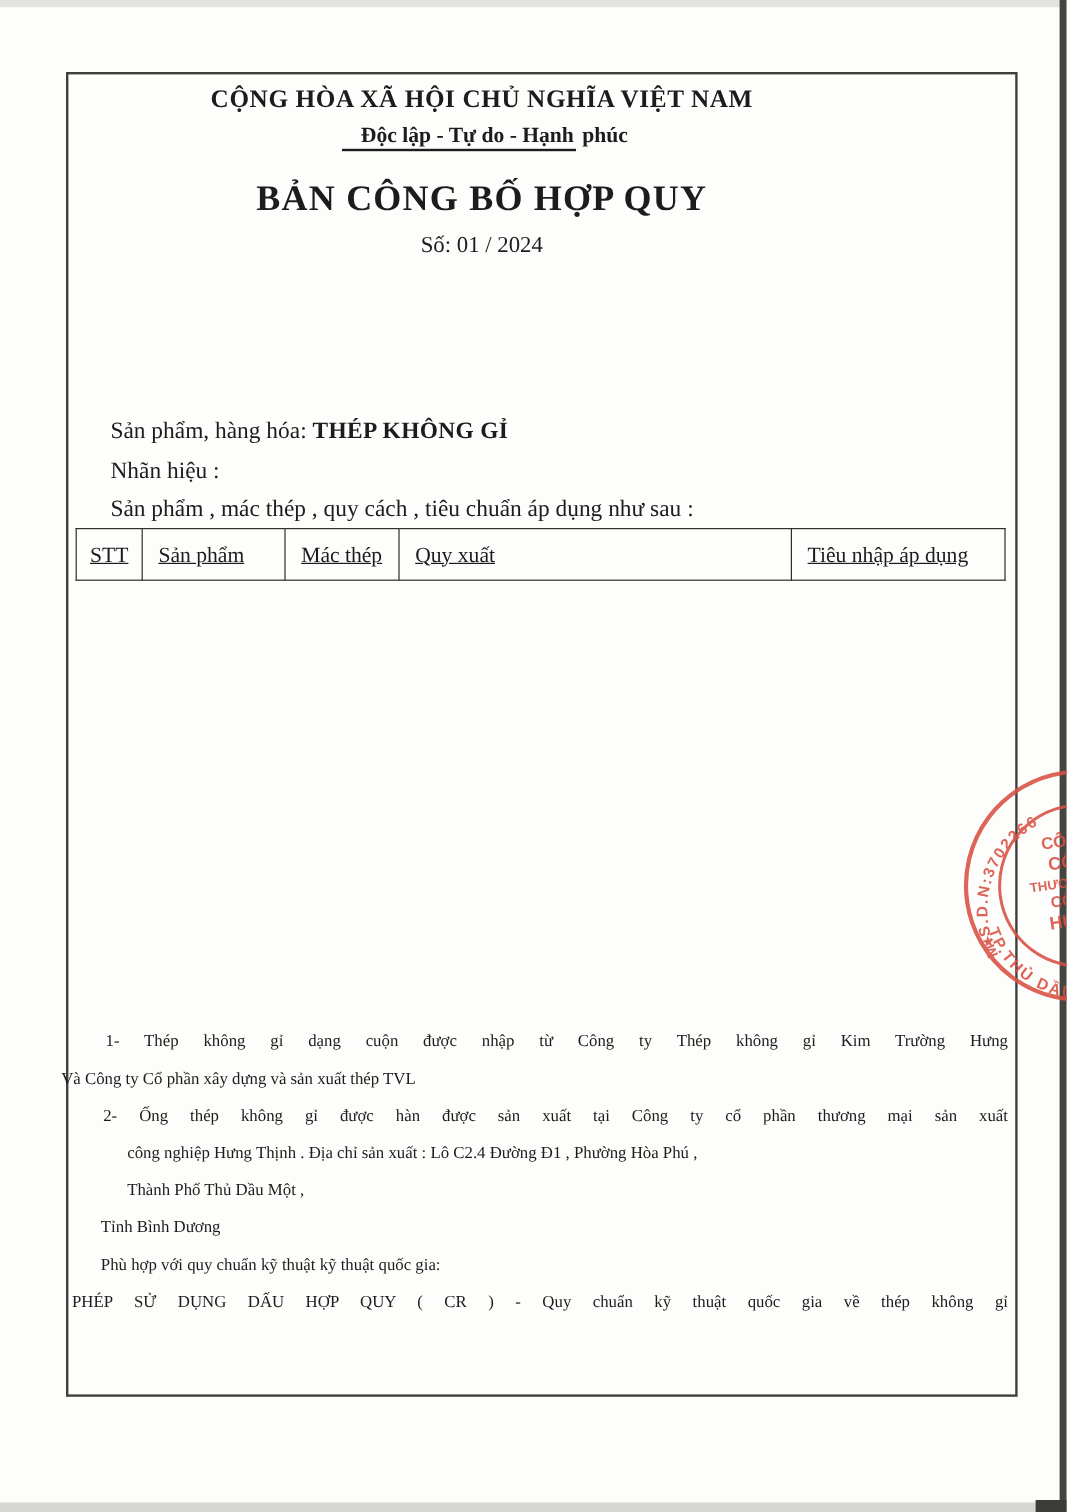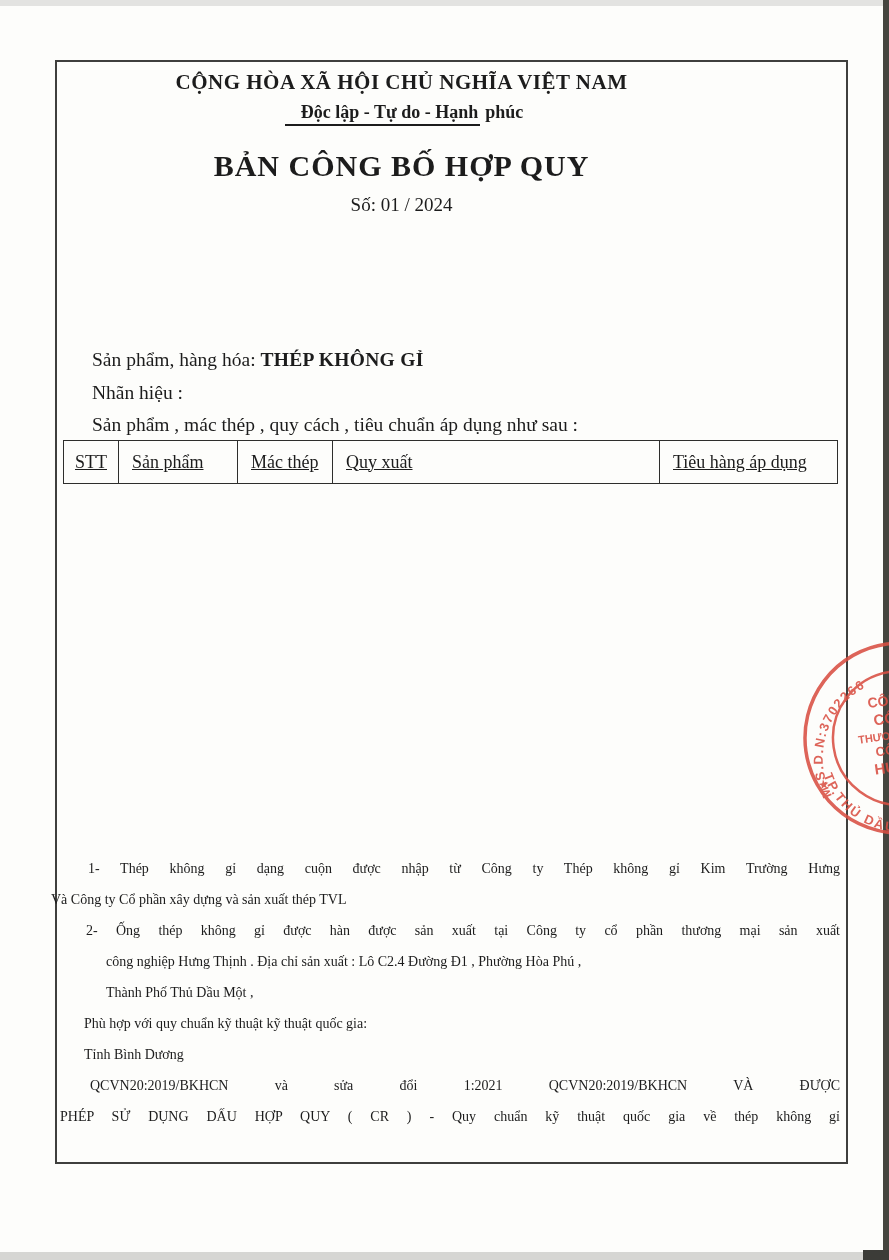--- a/index.html
+++ b/index.html
@@ -69,35 +69,34 @@
         <col style="width:95px">
         <col style="width:327px">
         <col style="width:178px">
     </colgroup>
     <thead>
         <tr id="table-head-row">
           <th class="c">STT</th>
           <th>Sản phẩm</th>
           <th>Mác thép</th>
           <th>Quy xuất</th>
-          <th>Tiêu hàng áp dụng</th>
+          <th>Tiêu nhập áp dụng</th>
         </tr>
       </thead>
     <tbody id="table-body"></tbody>
   </table>
 
   <div class="notes" id="notes-block">
       <div class="note-line j" style="margin-left: 88px; width: 752px;">1- Thép không gỉ dạng cuộn được nhập từ Công ty Thép không gỉ Kim Trường Hưng</div>
       <div class="note-line" style="margin-left: 51px;">Và Công ty Cổ phần xây dựng và sản xuất thép TVL</div>
       <div class="note-line j" style="margin-left: 86px; width: 754px;">2- Ống thép không gỉ được hàn được sản xuất tại Công ty cổ phần thương mại sản xuất</div>
       <div class="note-line" style="margin-left: 106px;">công nghiệp Hưng Thịnh . Địa chỉ sản xuất : Lô C2.4 Đường Đ1 , Phường Hòa Phú ,</div>
       <div class="note-line" style="margin-left: 106px;">Thành Phố Thủ Dầu Một ,</div>
+      <div class="note-line" style="margin-left: 84px;">Tỉnh Bình Dương</div>
       <div class="note-line" style="margin-left: 84px;">Phù hợp với quy chuẩn kỹ thuật kỹ thuật quốc gia:</div>
-      <div class="note-line" style="margin-left: 84px;">Tỉnh Bình Dương</div>
-      <div class="note-line j" style="margin-left: 90px; width: 750px;">QCVN20:2019/BKHCN và sửa đổi 1:2021 QCVN20:2019/BKHCN VÀ ĐƯỢC</div>
       <div class="note-line j" style="margin-left: 60px; width: 780px;">PHÉP SỬ DỤNG DẤU HỢP QUY ( CR ) - Quy chuẩn kỹ thuật quốc gia về thép không gỉ</div>
     </div>
 
   <svg class="stamp" viewBox="0 0 200 200" id="stamp-svg">
     <defs>
       <path id="arcTop" d="M 28,155 A 80,80 0 1 1 172,155" fill="none"></path>
       <path id="arcBot" d="M 18,112 A 82,82 0 0 0 182,112" fill="none"></path>
     </defs>
     <circle cx="100" cy="100" r="95" fill="none" stroke-width="3.5" stroke="#d94f43"></circle>
     <circle cx="100" cy="100" r="67" fill="none" stroke-width="2.5" stroke="#d94f43"></circle>

